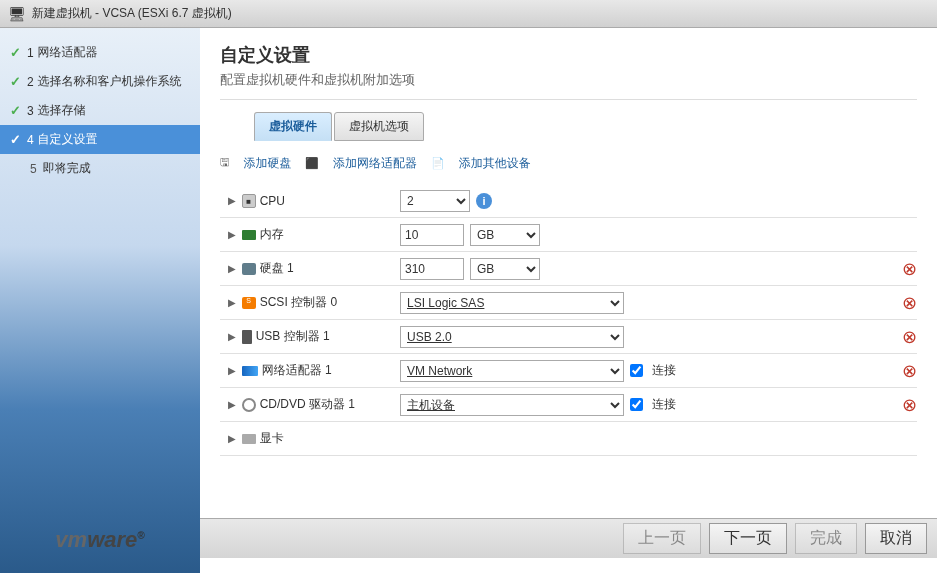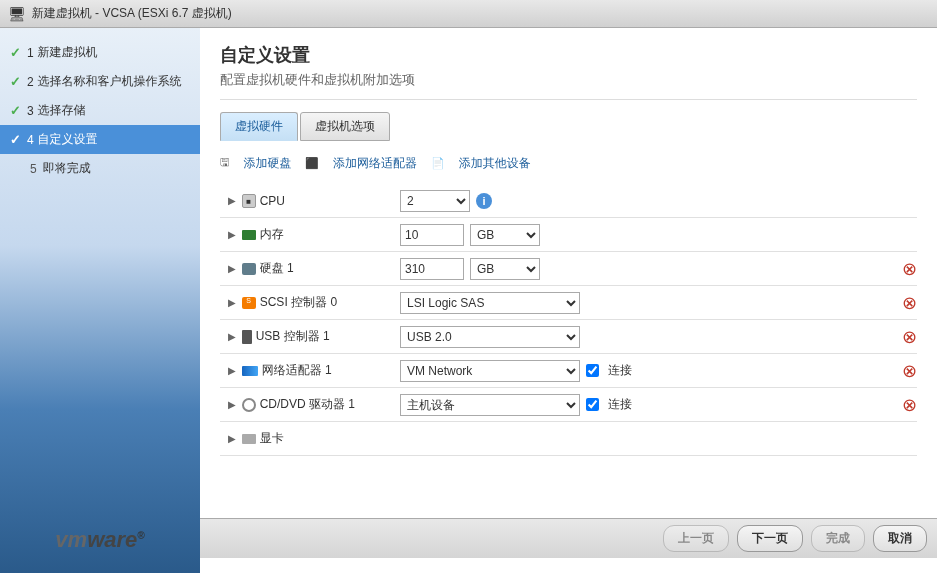--- a/index.html
+++ b/index.html
@@ -101,21 +101,22 @@
       background: linear-gradient(to bottom, #f5f5f5, #e0e0e0);
       cursor: pointer;
       font-size: 12px;
       color: #333;
       border-radius: 3px 3px 0 0;
     }
     .tab.active {
       background: linear-gradient(to bottom, #daeeff, #c5e0f5);
       border-bottom: 1px solid #c5e0f5;
       color: #1a5c9a;
-      font-weight: normal;
+      font-weight: bold;
+      margin-left: 34px;
     }
 
     
     .toolbar {
       display: flex;
       gap: 10px;
       margin-bottom: 10px;
       align-items: center;
     }
     .toolbar-btn {
@@ -171,21 +172,22 @@
     .hw-select {
       height: 22px;
       border: 1px solid #aaa;
       padding: 2px 2px;
       font-size: 12px;
       color: #333;
       background: white;
       cursor: pointer;
     }
     .hw-select-wide {
-      width: 180px;
+      width: 224px;
+      text-decoration: underline;
     }
     .hw-select-unit {
       width: 70px;
     }
 
     .hw-info-icon {
       width: 16px; height: 16px;
       background: #4a90d9;
       border-radius: 50%;
       color: white;
@@ -226,27 +228,26 @@
       background: linear-gradient(to bottom, #e8e8e8, #d5d5d5);
       border-top: 1px solid #aaa;
       display: flex;
       align-items: center;
       justify-content: flex-end;
       padding: 0 15px;
       gap: 8px;
     }
     .btn {
       padding: 4px 14px;
-      font-size: 12px;
+      font-size: 16px;
       border: 1px solid #999;
-      border-radius: 11px;
+      border-radius: 0;
       cursor: pointer;
       background: linear-gradient(to bottom, #f5f5f5, #e0e0e0);
       color: #333;
-      font-weight: bold;
     }
     .btn-disabled {
       opacity: 0.5;
       cursor: default;
     }
 
     .content-scroll {
       flex: 1;
       overflow-y: auto;
       margin-bottom: 5px;
@@ -260,21 +261,21 @@
   <span>新建虚拟机 - VCSA (ESXi 6.7 虚拟机)</span>
 </div>
 
 <div class="main-container">
 
   <div class="sidebar">
     <div id="sidebar-items">
         <div class="sidebar-item">
           <span class="check-icon">✓</span>
     <span>1</span>
-    <span>新建虚拟机</span>
+    <span>网络适配器</span>
         </div>
         <div class="sidebar-item">
           <span class="check-icon">✓</span>
     <span>2</span>
     <span>选择名称和客户机操作系统</span>
         </div>
         <div class="sidebar-item">
           <span class="check-icon">✓</span>
     <span>3</span>
     <span>选择存储</span>

